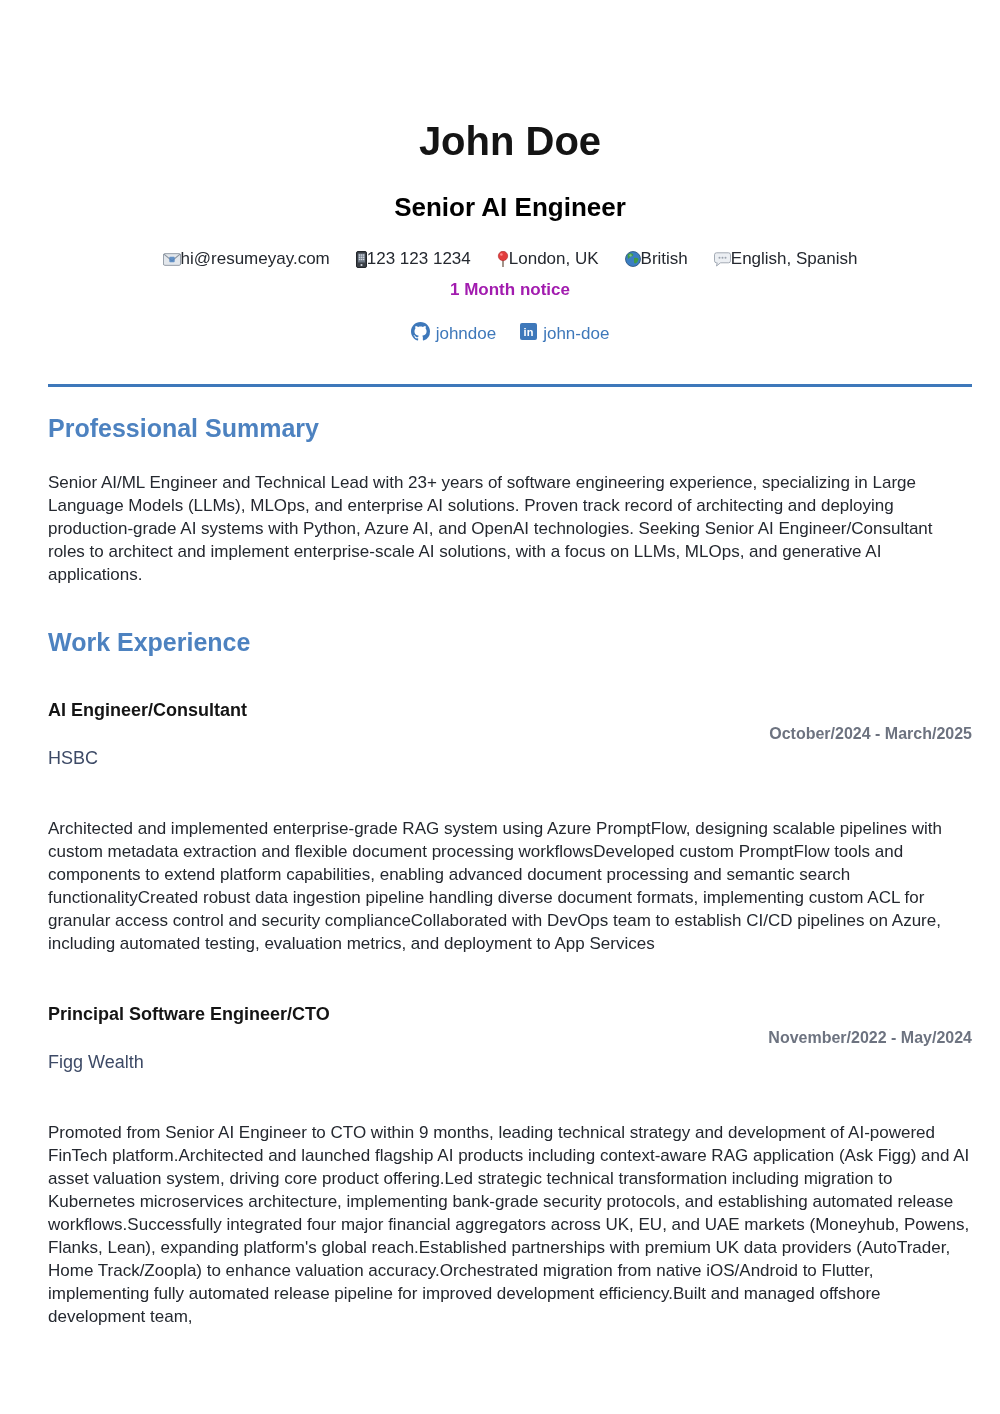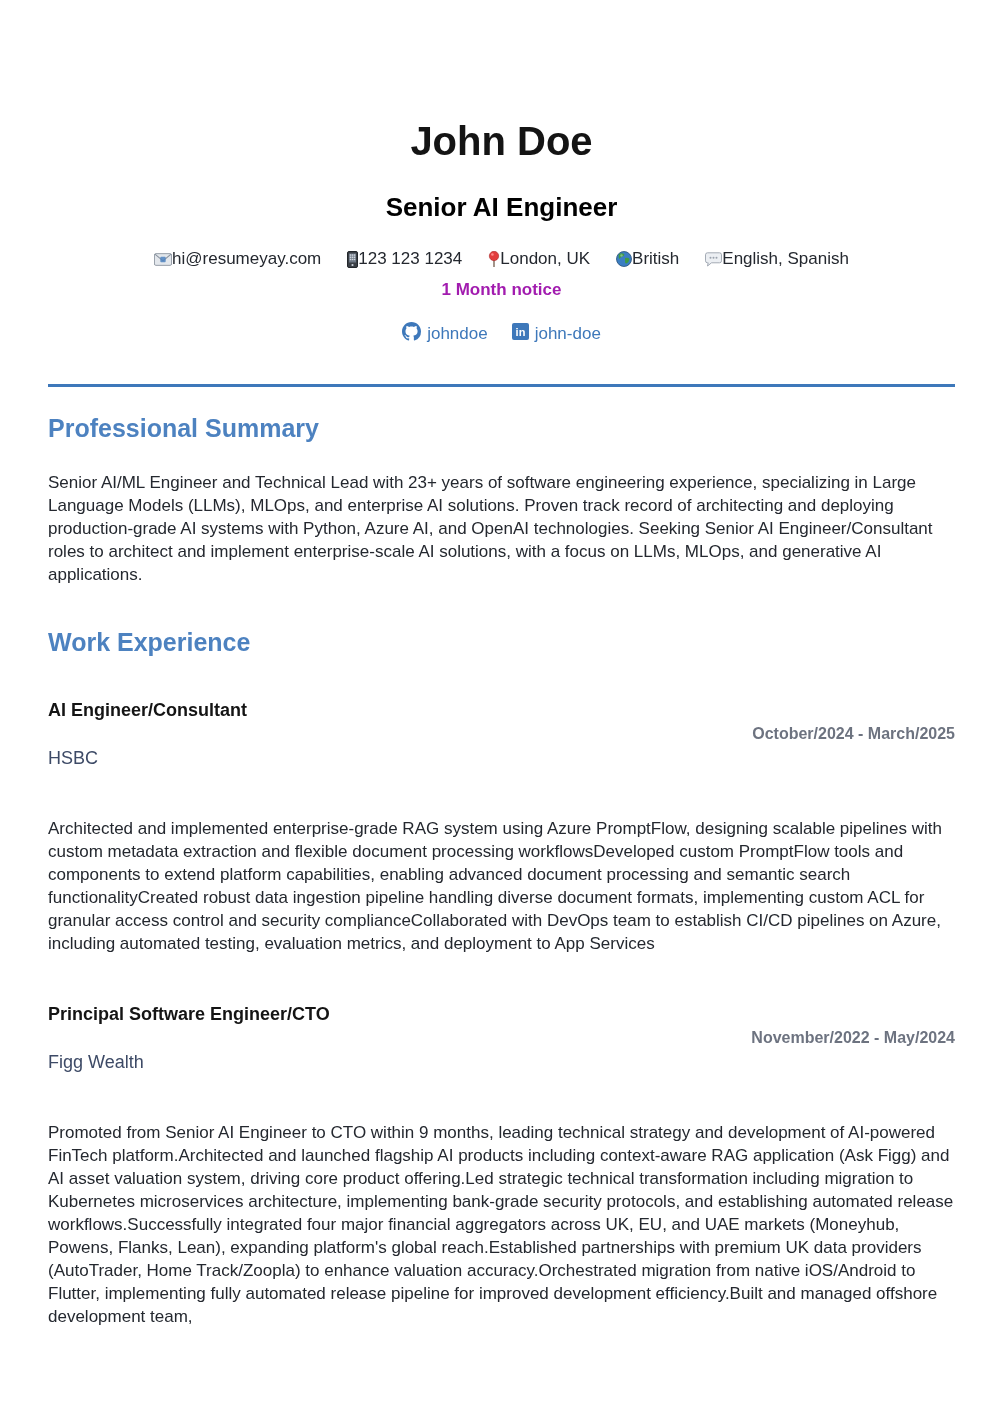--- a/index.html
+++ b/index.html
@@ -6,21 +6,21 @@
   html, body { background: #ffffff; }
   body {
     font-family: "Liberation Sans", sans-serif;
     color: #24282f;
   }
   .page {
     width: 1000px;
     height: 1414px;
     margin: 0 auto;
     background: #ffffff;
-    padding: 118px 45px 40px 48px;
+    padding: 118px 28px 40px 48px;
     position: relative;
     overflow: hidden;
   }
   header { text-align: center; }
   .name {
     font-size: 40px;
     font-weight: bold;
     color: #141414;
     line-height: 46px;
   }

